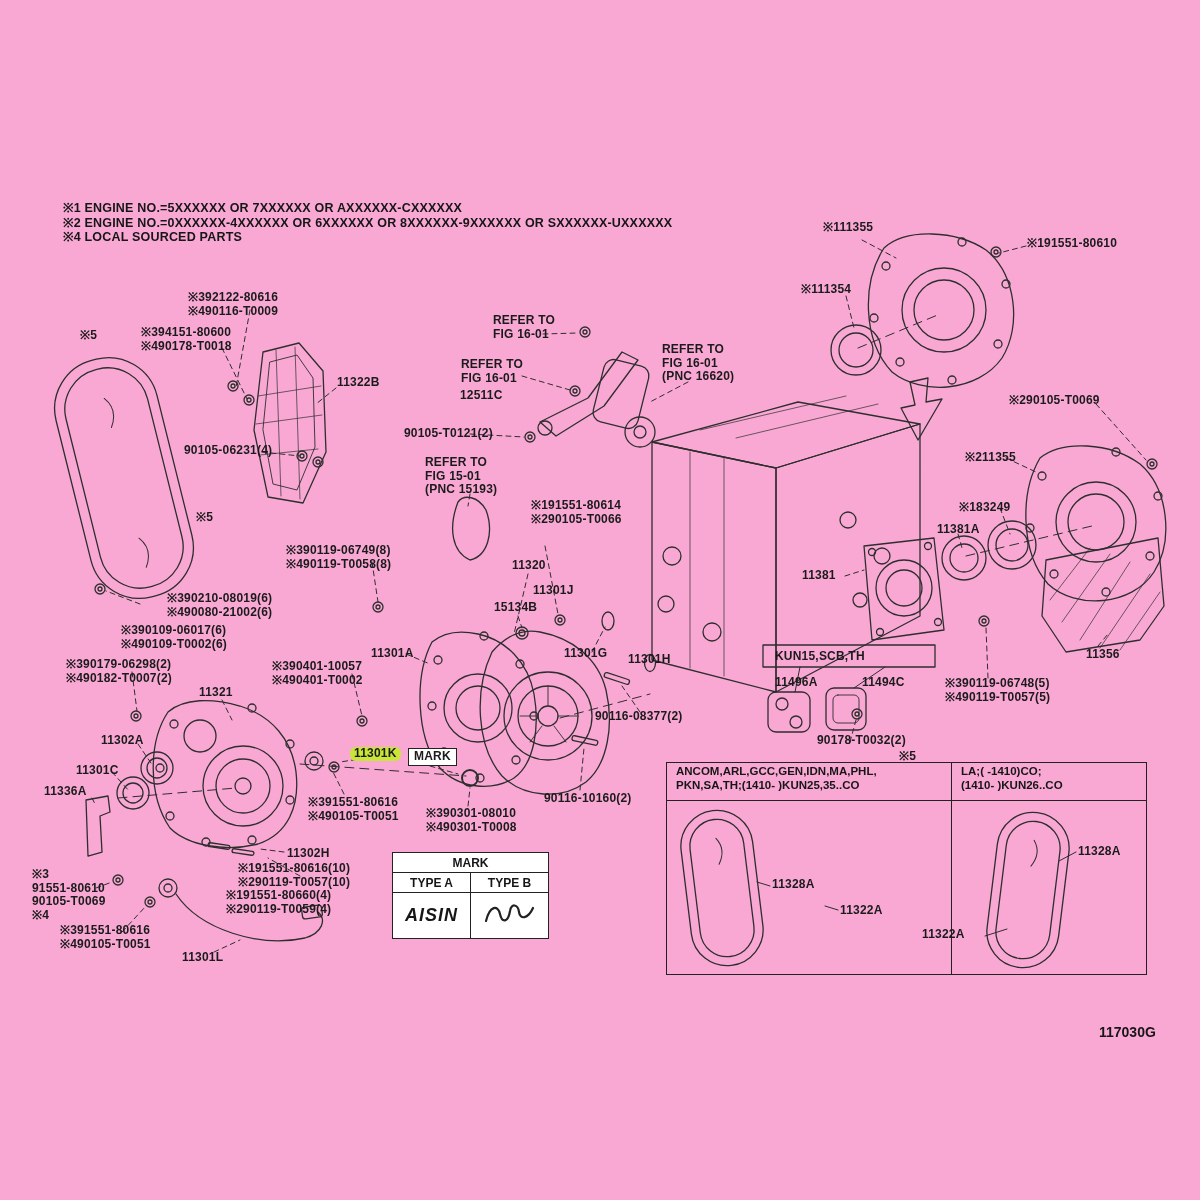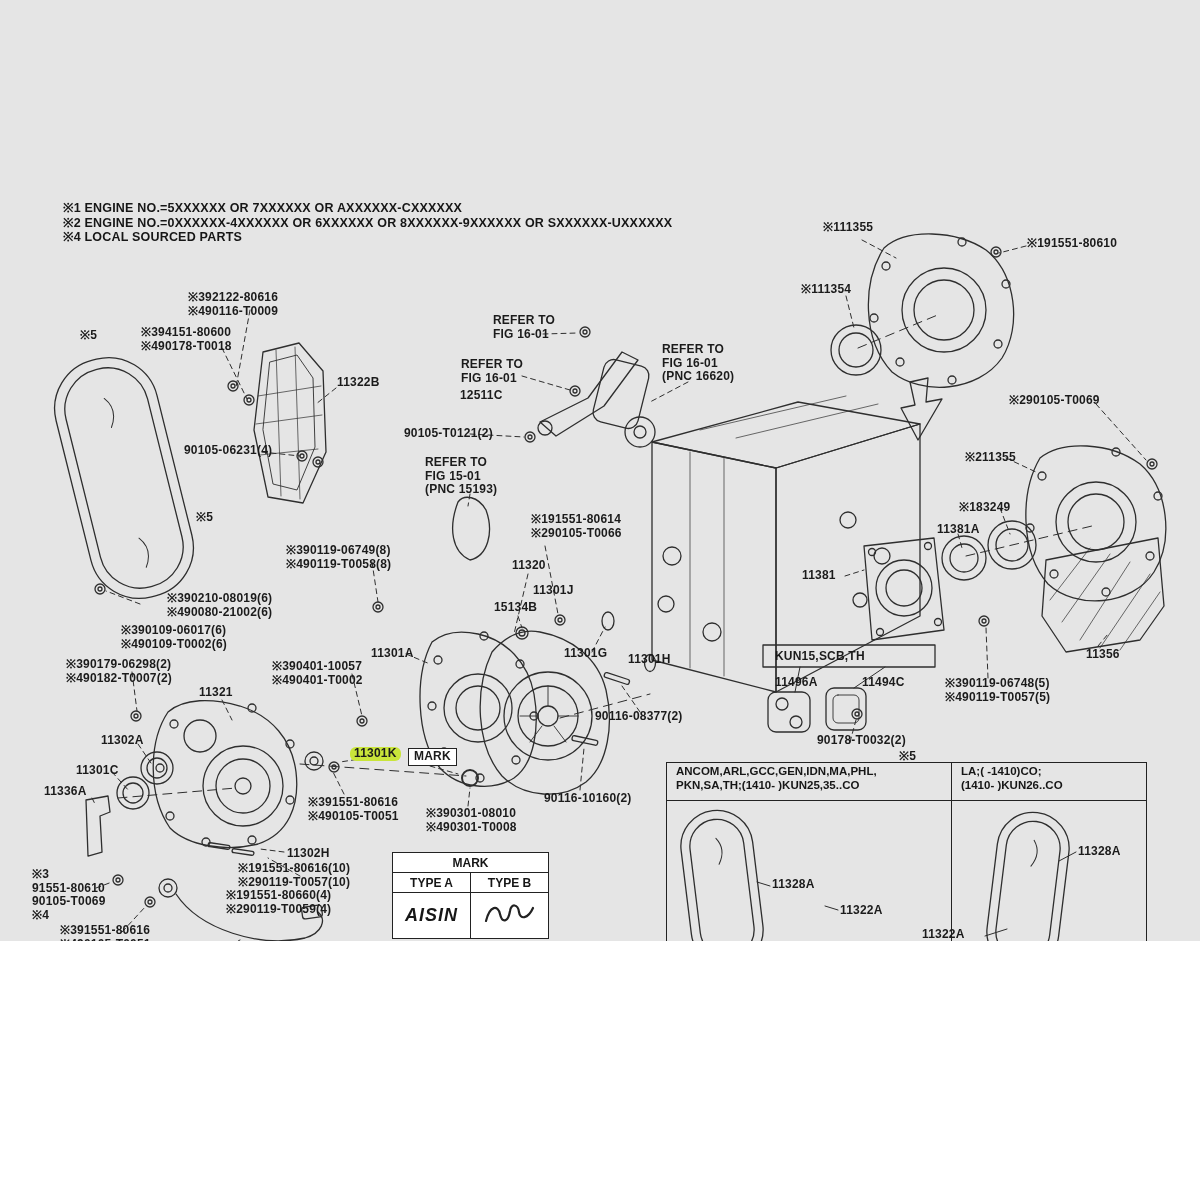--- a/index.html
+++ b/index.html
@@ -1,18 +1,18 @@
 <!DOCTYPE html>
 <html><head>
 <meta charset="utf-8">
 <style>
   *{box-sizing:border-box}
   html,body{margin:0;padding:0;background:#fff}
   body{width:1200px;height:1200px;font-family:"Liberation Sans",sans-serif}
-  #stage{position:relative;width:1200px;height:941px;background:#e5e5e5;overflow:hidden}
+  #stage{position:relative;width:1200px;height:1200px;background:#f9a8d4;overflow:hidden}
   svg.art{position:absolute;left:0;top:0}
   .notes{position:absolute;left:63px;top:201px;font-weight:bold;font-size:12.5px;line-height:14.5px;color:#161616;letter-spacing:.2px}
   .callout{position:absolute;font-weight:bold;font-size:12px;line-height:13.5px;color:#1b1b1b;white-space:pre-line;letter-spacing:.2px}
   .callout.boxed{border:1.3px solid #222;padding:1px 5px;background:#fff}
   .callout.hl{padding:0 4px;border-radius:2px}
   .vtable{position:absolute;left:666px;top:762px;width:481px;height:213px;border:1.5px solid #222;background:transparent}
   .vtable .divider{position:absolute;left:284px;top:0;height:100%;border-left:1.5px solid #222}
   .vtable .hline{position:absolute;left:0;top:37px;width:100%;border-top:1.5px solid #222}
   .vtable .vh{position:absolute;top:2px;font-weight:bold;font-size:11.5px;line-height:13.5px;color:#161616;white-space:pre-line}
   .vh.left{left:9px;width:272px}
@@ -294,21 +294,21 @@
       <div class="callout" style="left: 461px; top: 358px;">REFER TO
 FIG 16-01</div>
       <div class="callout" style="left: 662px; top: 343px;">REFER TO
 FIG 16-01
 (PNC 16620)</div>
       <div class="callout" style="left: 460px; top: 389px;">12511C</div>
       <div class="callout" style="left: 404px; top: 427px;">90105-T0121(2)</div>
       <div class="callout" style="left: 425px; top: 456px;">REFER TO
 FIG 15-01
 (PNC 15193)</div>
-      <div class="callout" style="left: 531px; top: 513px;">※191551-80614
+      <div class="callout" style="left: 531px; top: 499px;">※191551-80614
 ※290105-T0066</div>
       <div class="callout" style="left: 512px; top: 559px;">11320</div>
       <div class="callout" style="left: 533px; top: 584px;">11301J</div>
       <div class="callout" style="left: 494px; top: 601px;">15134B</div>
       <div class="callout" style="left: 286px; top: 544px;">※390119-06749(8)
 ※490119-T0058(8)</div>
       <div class="callout" style="left: 141px; top: 592px; margin-left: 26px;">※390210-08019(6)
 ※490080-21002(6)</div>
       <div class="callout" style="left: 121px; top: 624px;">※390109-06017(6)
 ※490109-T0002(6)</div>

